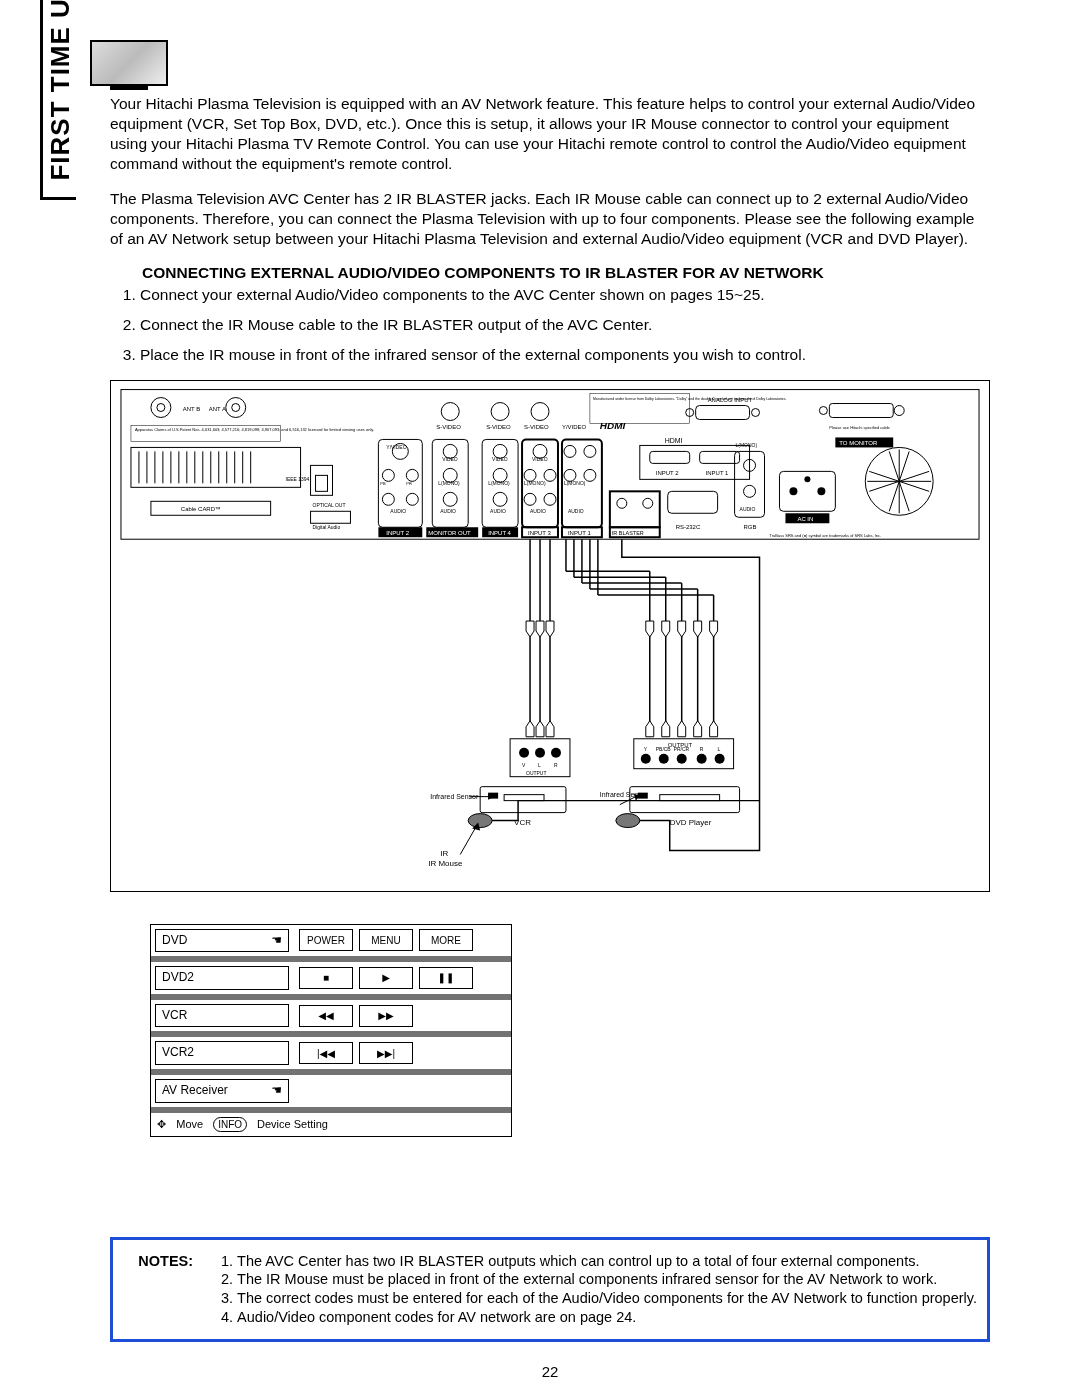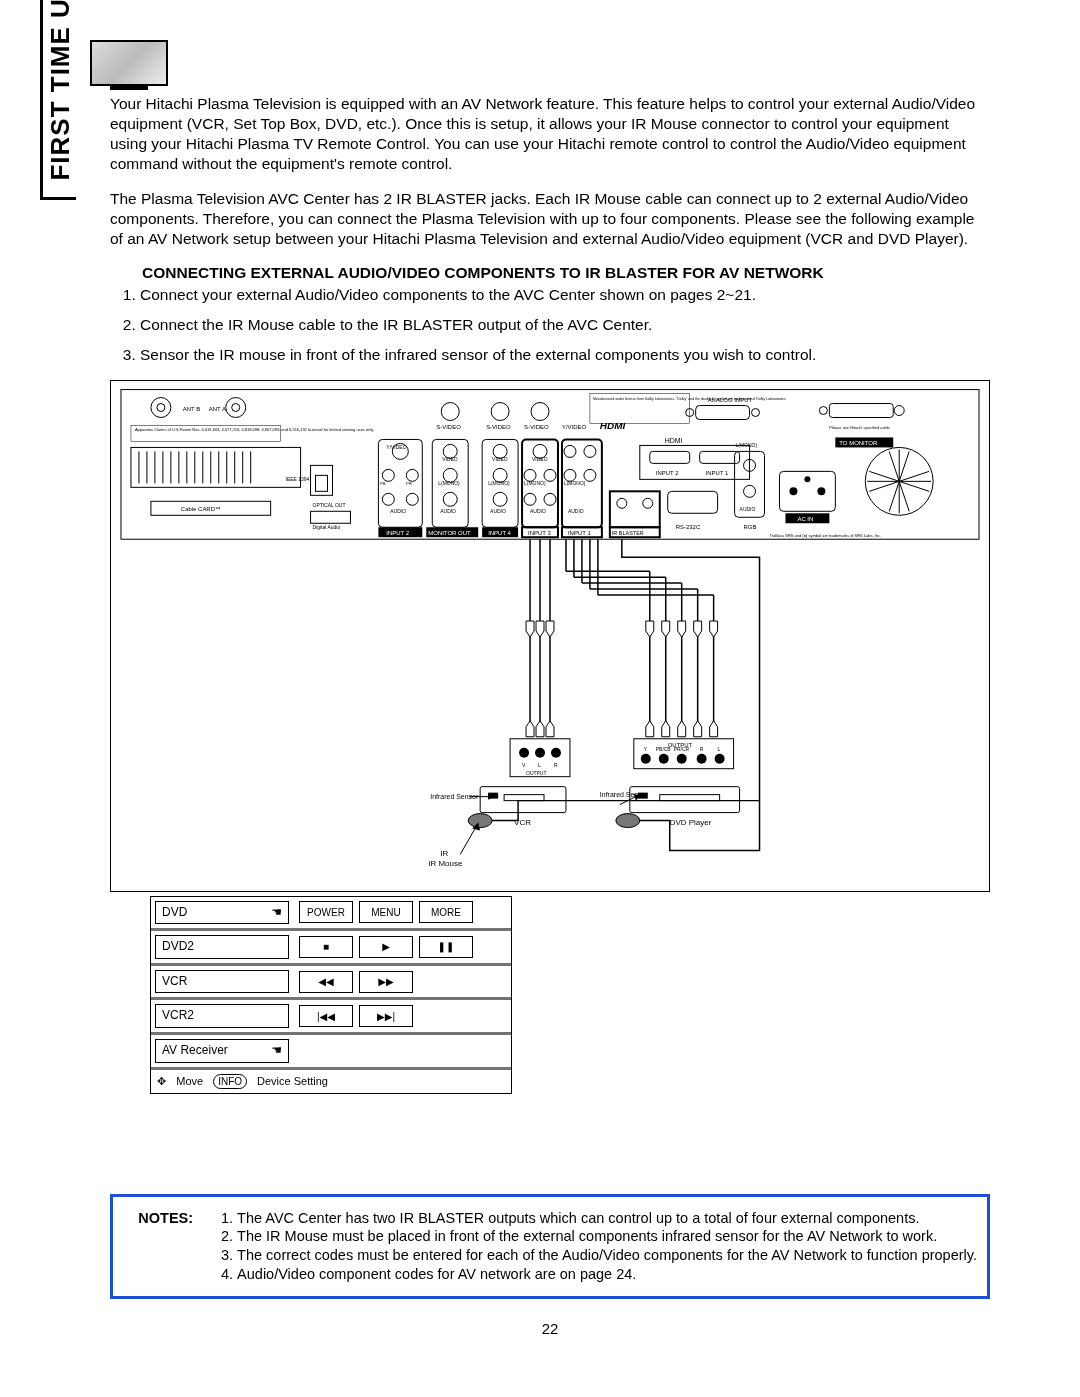--- a/index.html
+++ b/index.html
@@ -87,37 +87,37 @@
     margin-left: 32px;
   }
   ol.steps {
     margin: 0 0 14px 0;
     padding-left: 30px;
   }
   ol.steps li { margin-bottom: 10px; }
   .diagram-box {
     border: 1px solid #000;
     height: 510px;
-    margin: 4px 0 4px 0;
+    margin: 4px 0 32px 0;
     position: relative;
     background: #fff;
     overflow: hidden;
   }
   .diagram-box svg { display:block; }
   .step4 { margin: 0 0 30px 0; }
   .avnet-panel {
     width: 360px;
     margin: 0 0 0 40px;
     border: 1px solid #000;
     font-size: 12px;
   }
   .avnet-row {
     display: flex;
     align-items: stretch;
-    border-bottom: 3px solid #737373;
+    border-bottom: 6px solid #737373;
   }
   .avnet-row:last-child { border-bottom: none; }
   .avnet-cell-left {
     flex: 0 0 120px;
     border: 1px solid #000;
     margin: 4px;
     padding: 3px 6px;
     display:flex;
     align-items:center;
     justify-content:space-between;
@@ -189,23 +189,23 @@
   </div>
 
   <div class="side-tab">FIRST TIME USE</div>
 
   <div class="content">
     <p>Your Hitachi Plasma Television is equipped with an AV Network feature. This feature helps to control your external Audio/Video equipment (VCR, Set Top Box, DVD, etc.). Once this is setup, it allows your IR Mouse connector to control your equipment using your Hitachi Plasma TV Remote Control. You can use your Hitachi remote control to control the Audio/Video equipment command without the equipment's remote control.</p>
     <p>The Plasma Television AVC Center has 2 IR BLASTER jacks. Each IR Mouse cable can connect up to 2 external Audio/Video components. Therefore, you can connect the Plasma Television with up to four components. Please see the following example of an AV Network setup between your Hitachi Plasma Television and external Audio/Video equipment (VCR and DVD Player).</p>
 
     <div class="subhead">CONNECTING EXTERNAL AUDIO/VIDEO COMPONENTS TO IR BLASTER FOR AV NETWORK</div>
     <ol class="steps">
-      <li>Connect your external Audio/Video components to the AVC Center shown on pages 2~21.</li>
+      <li>Connect your external Audio/Video components to the AVC Center shown on pages 15~25.</li>
       <li>Connect the IR Mouse cable to the IR BLASTER output of the AVC Center.</li>
-      <li>Sensor the IR mouse in front of the infrared sensor of the external components you wish to control.</li>
+      <li>Place the IR mouse in front of the infrared sensor of the external components you wish to control.</li>
     </ol>
 
     <div class="diagram-box">
       <svg viewBox="0 0 880 510" width="100%" height="100%">
 
         <rect x="10" y="8" width="860" height="150" fill="none" stroke="#000" stroke-width="1"></rect>
 
         <circle cx="50" cy="26" r="10" fill="none" stroke="#000"></circle>
           <circle cx="50" cy="26" r="4" fill="none" stroke="#000"></circle>
         <text x="72" y="29" font-size="6">ANT B</text>

